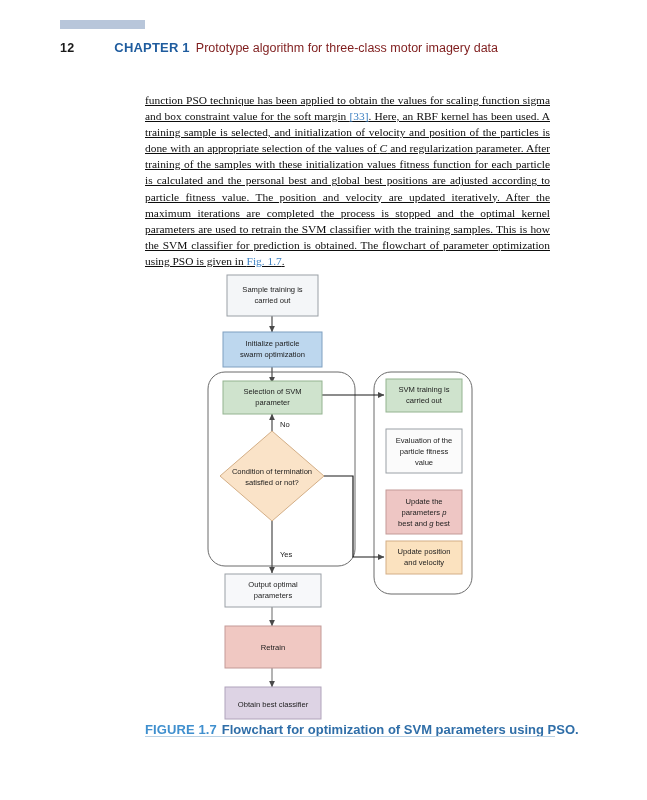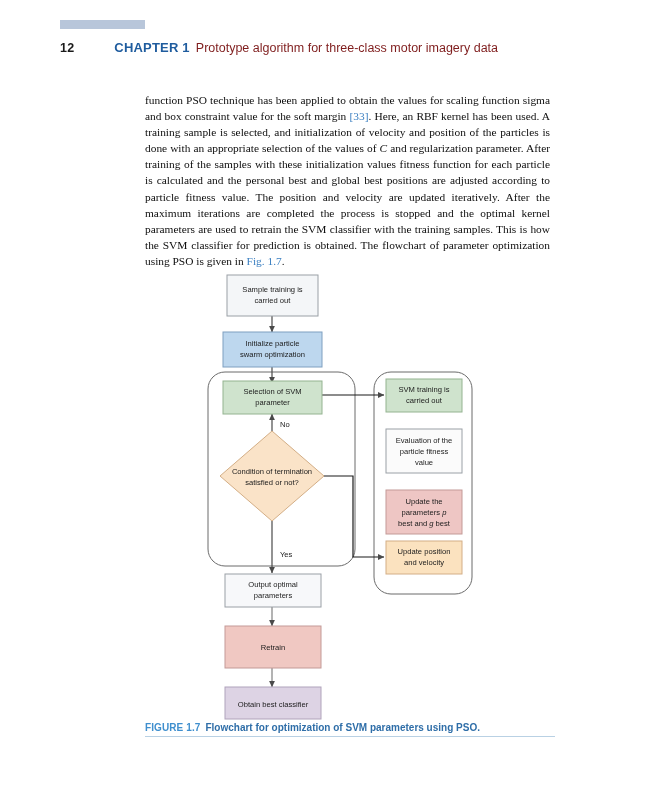--- a/index.html
+++ b/index.html
@@ -61,20 +61,21 @@
   #body-text {
     position: absolute;
     left: 145px;
     top: 92px;
     width: 405px;
     font-family: "Liberation Serif", serif;
     font-size: 11.4px;
     line-height: 16.1px;
     text-align: justify;
     color: #0d0d0d;
+    text-decoration: underline;
   }
   #body-text .fig-ref { color: #3a7fc1; }
   #body-text .cite    { color: #3a7fc1; }
   #body-text .ital    { font-style: italic; }
 
   
   #figure {
     position: absolute;
     left: 138px;
     top: 268px;
@@ -97,21 +98,21 @@
     font-style: italic;
   }
 
   
   #caption {
     position: absolute;
     left: 145px;
     top: 722px;
     width: 410px;
     font-family: "Liberation Sans", sans-serif;
-    font-size: 10px;
+    font-size: 13px;
     font-weight: bold;
     white-space: nowrap;
   }
   #caption-label { color: #3f8fce; letter-spacing: .1px; }
   #caption-text  { color: #2f6ea8; margin-left: 5px; }
   #caption-rule {
     position: absolute;
     left: 145px;
     top: 736px;
     width: 410px;

